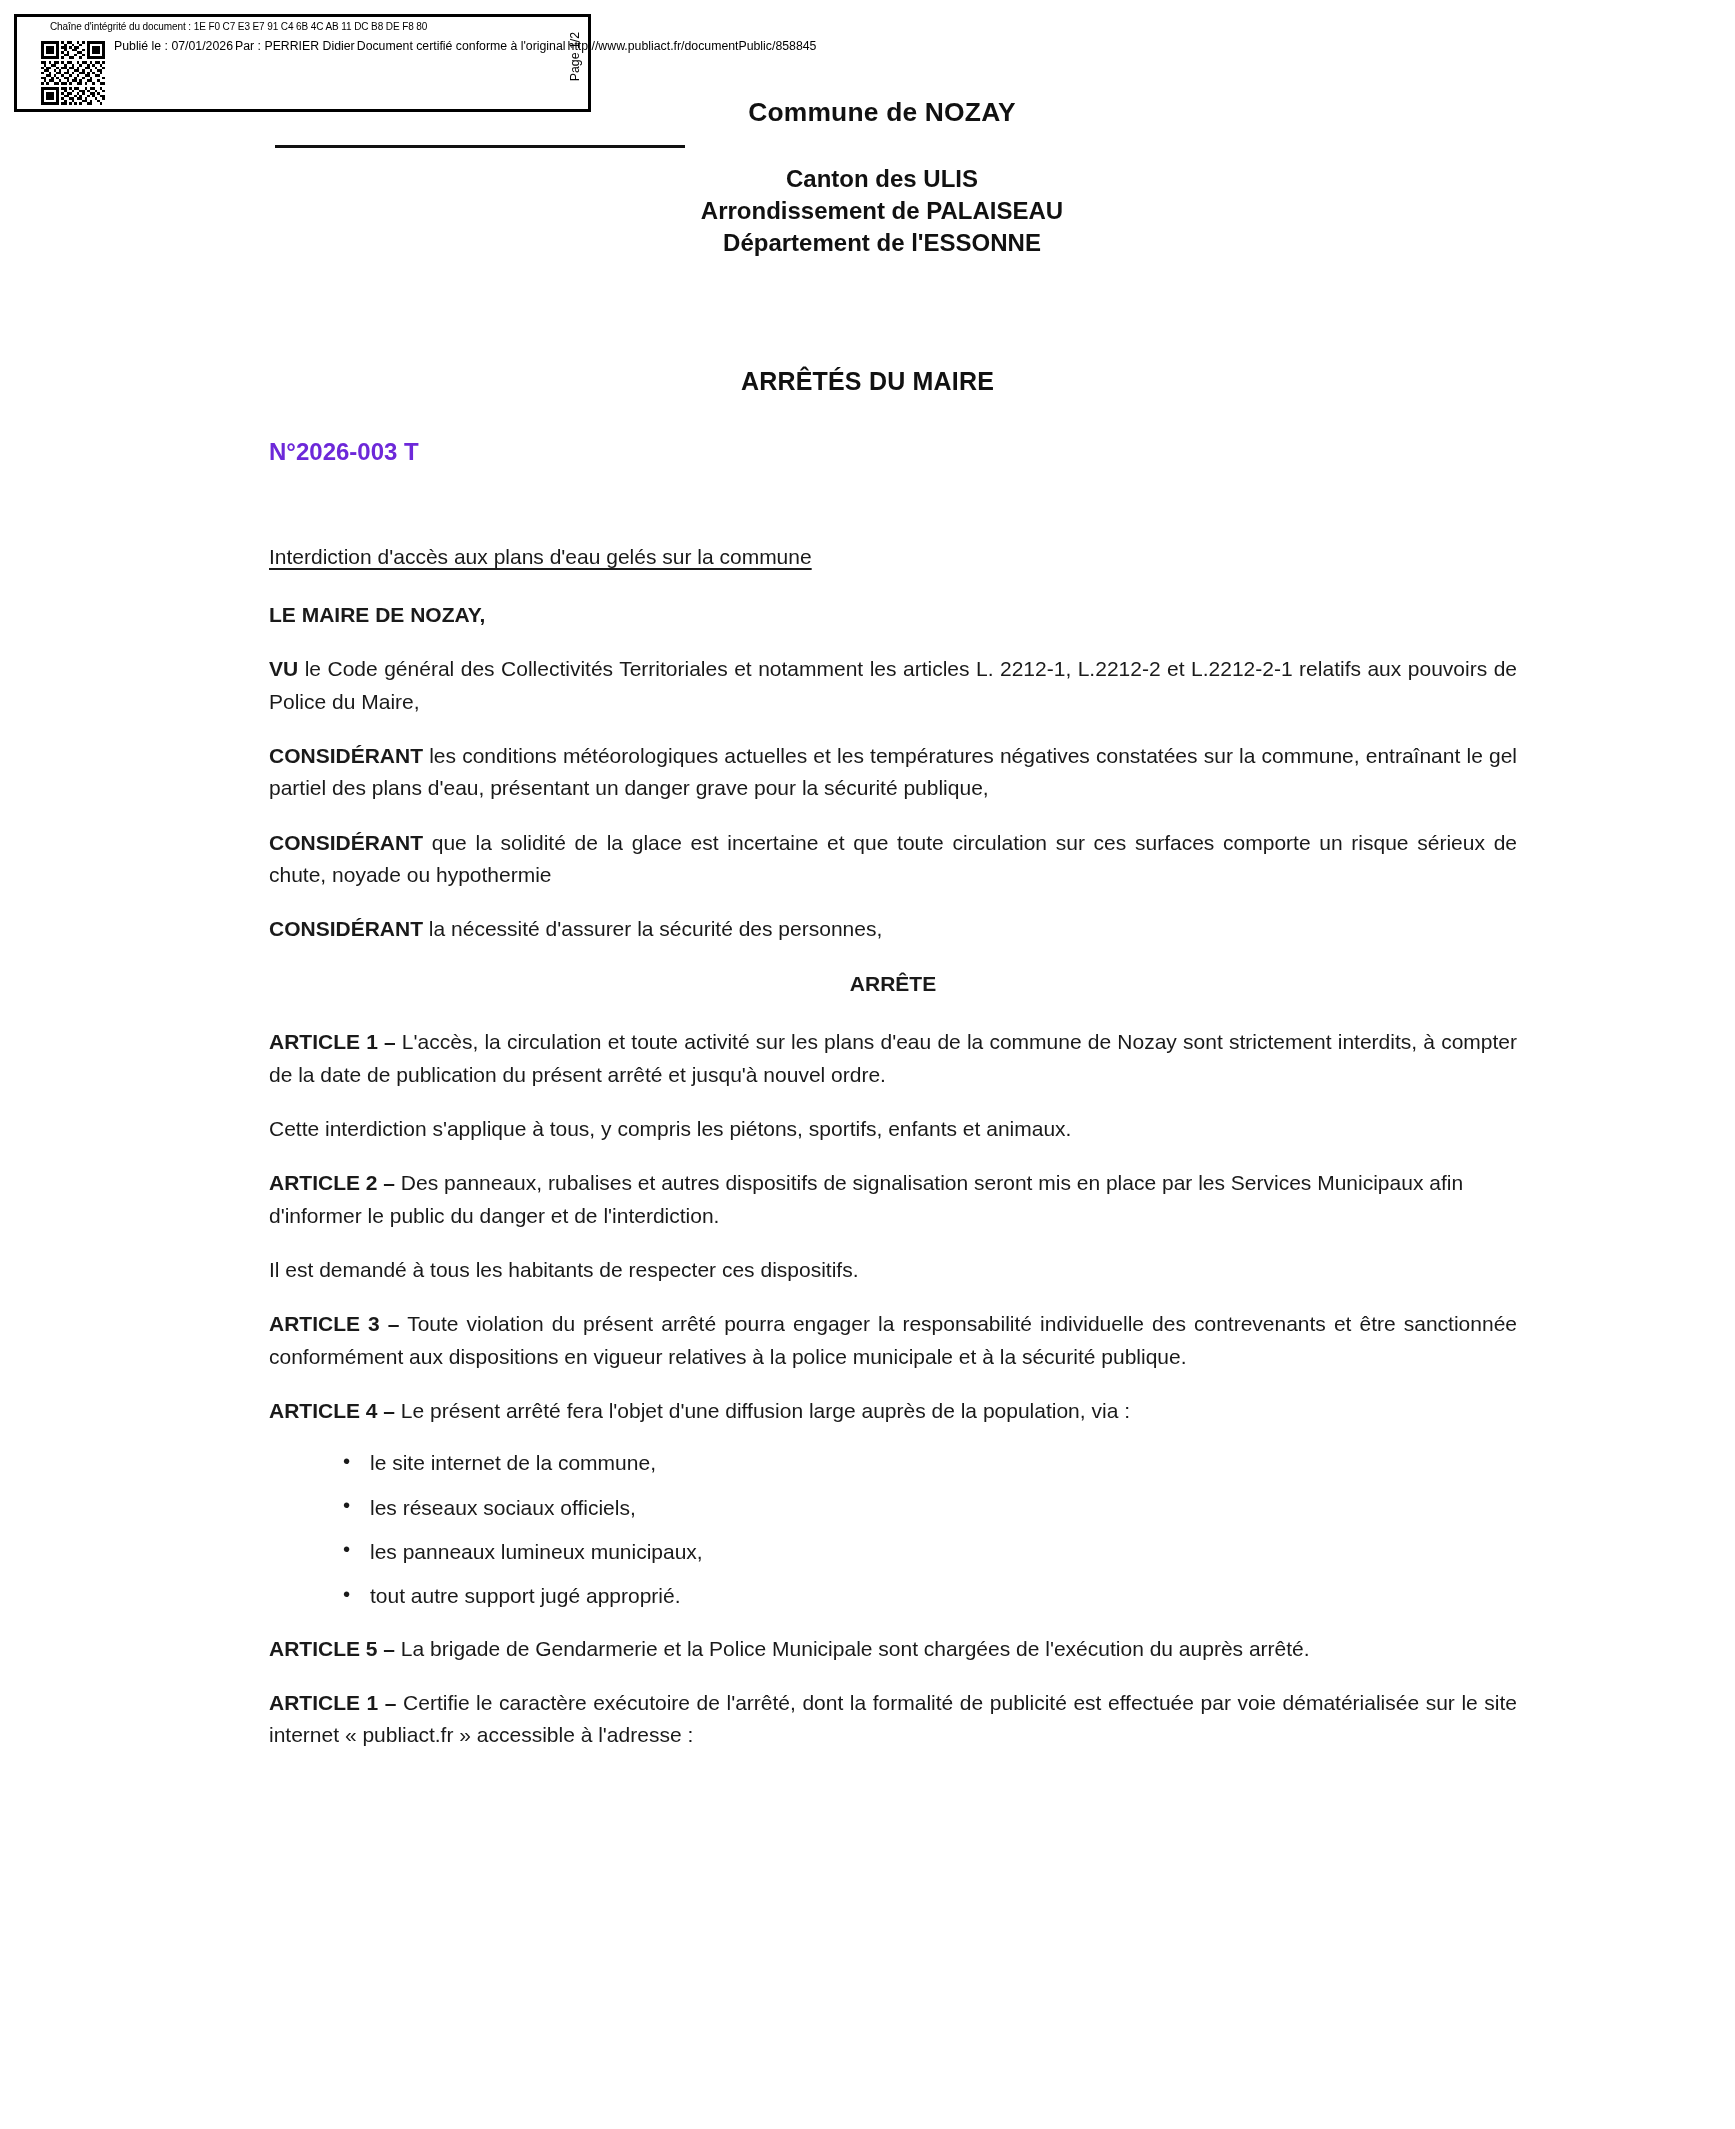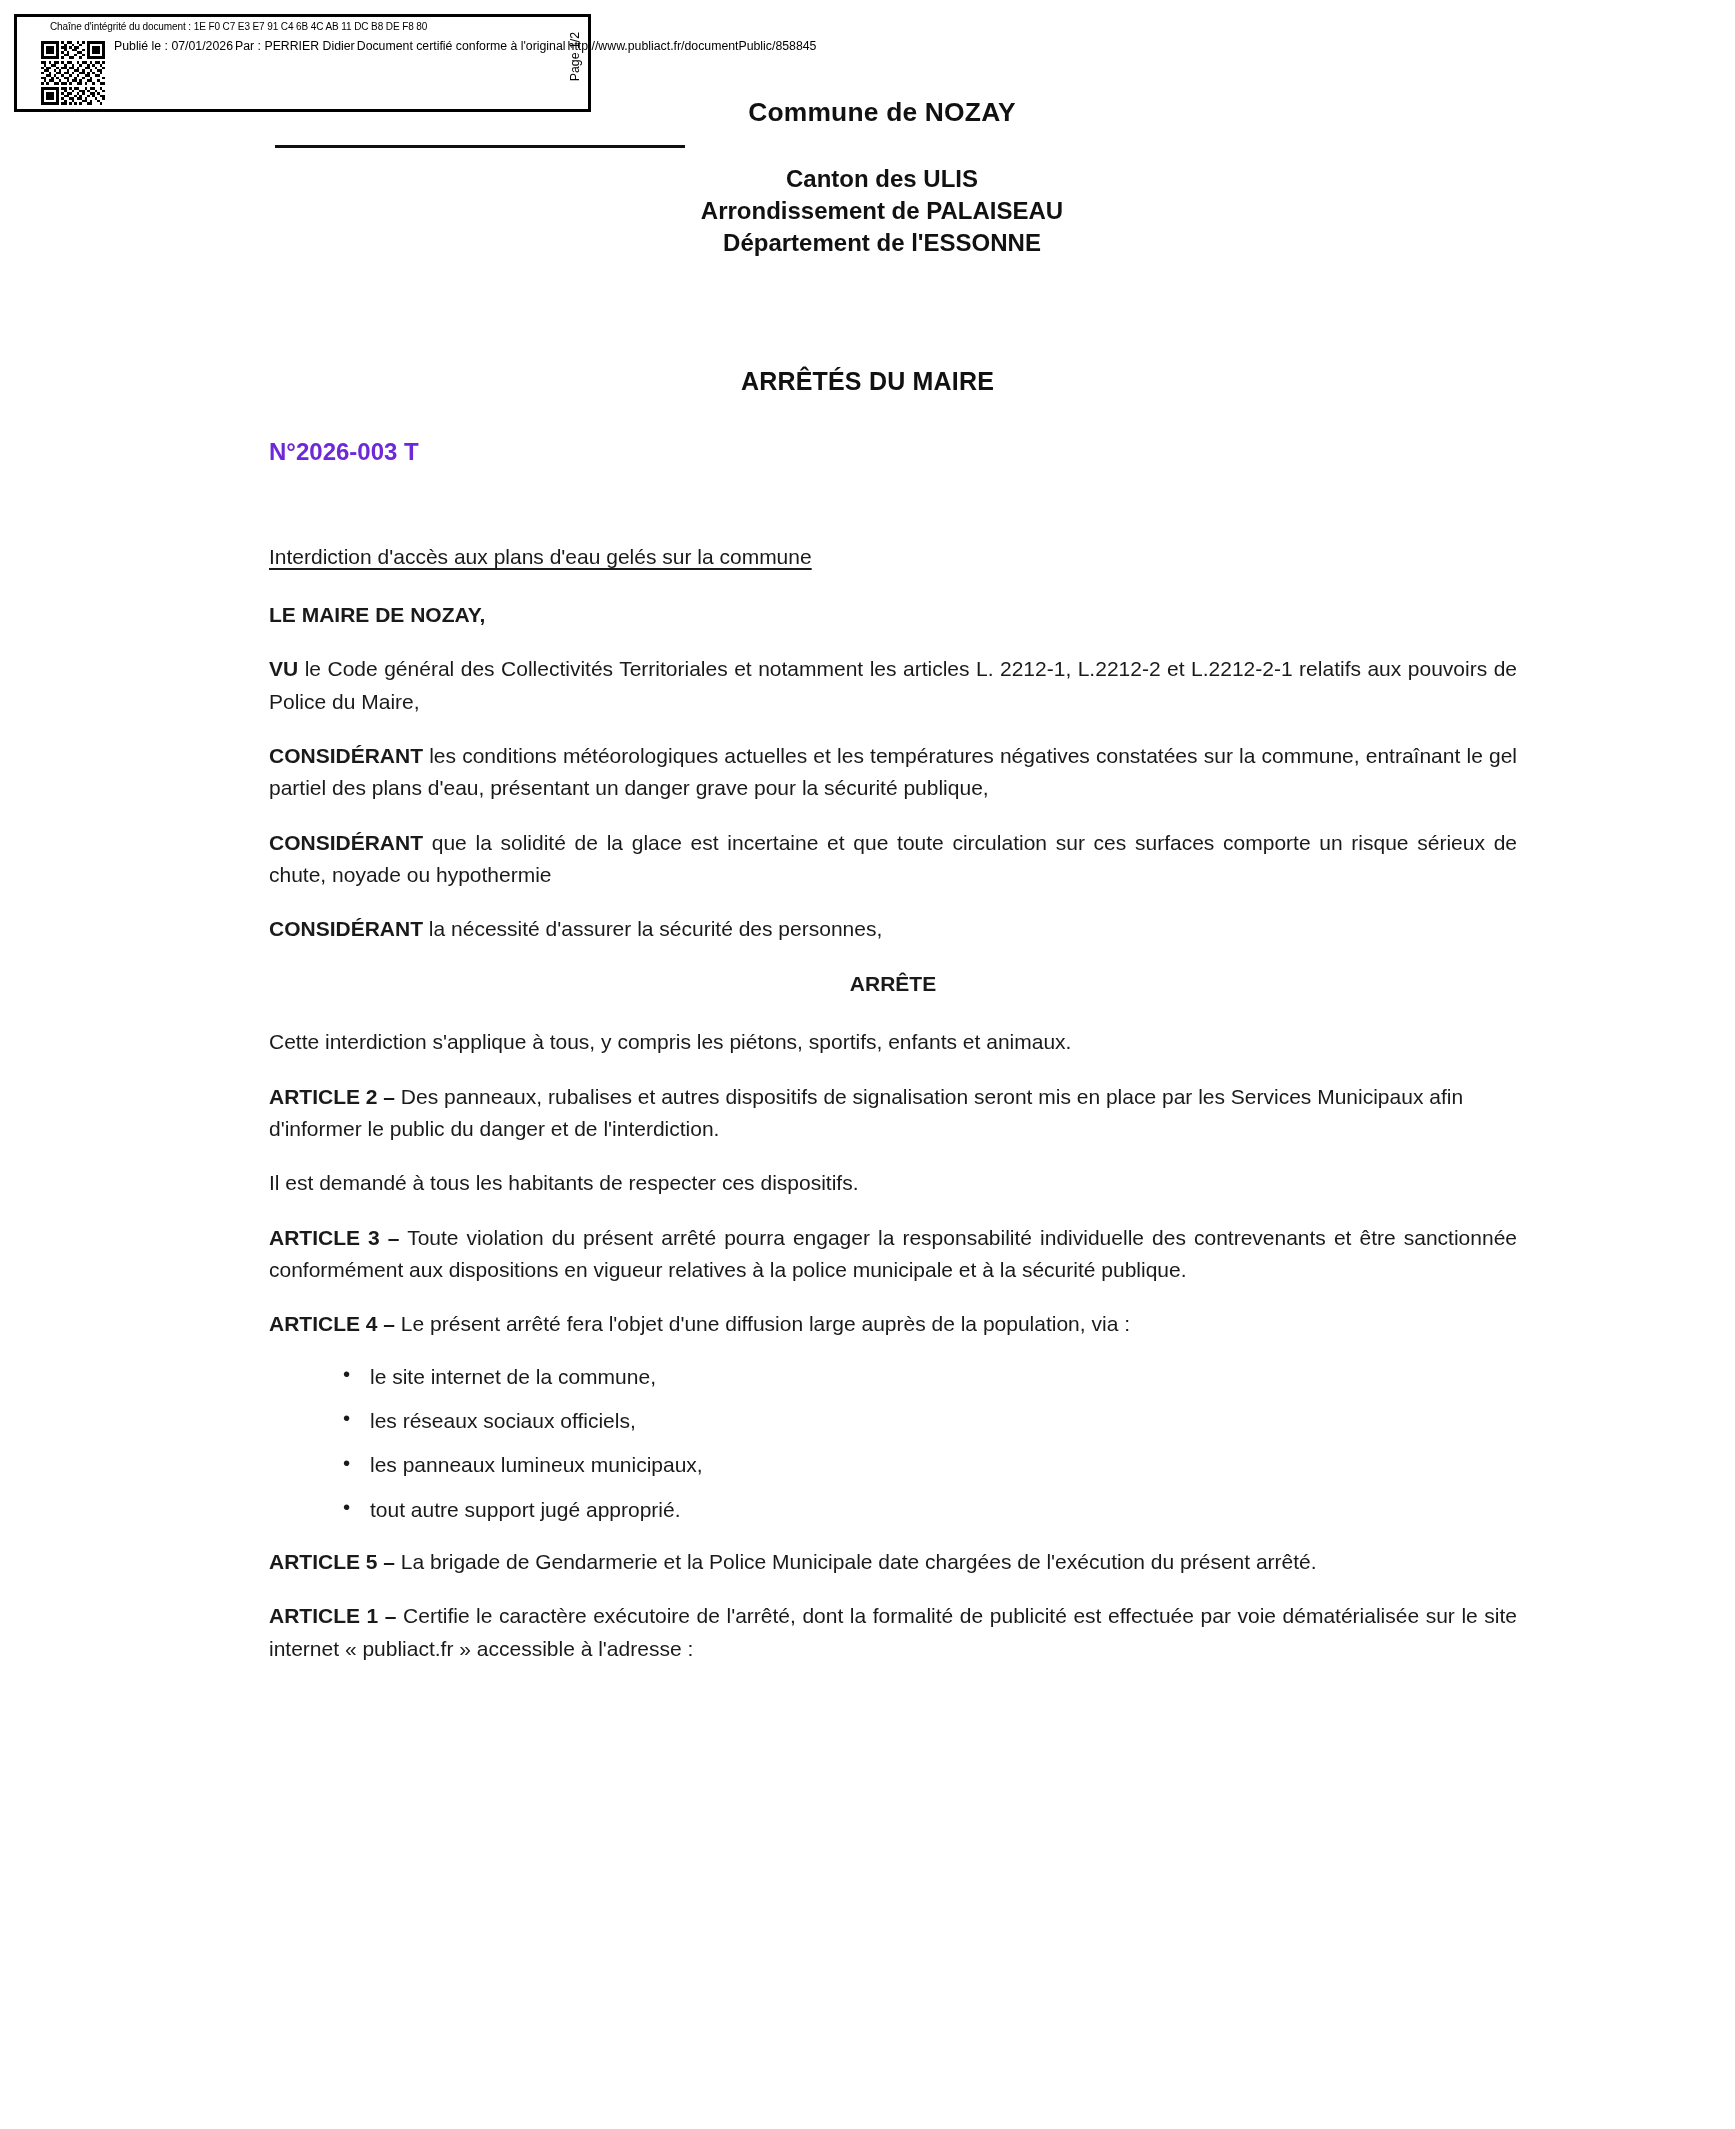--- a/index.html
+++ b/index.html
@@ -383,37 +383,38 @@
     <p class="para"><span class="bold">VU</span><span> le Code général des Collectivités Territoriales et notamment les articles L. 2212-1, L.2212-2 et L.2212-2-1 relatifs aux pouvoirs de Police du Maire,</span></p>
 
     <p class="para"><span class="bold">CONSIDÉRANT</span><span> les conditions météorologiques actuelles et les températures négatives constatées sur la commune, entraînant le gel partiel des plans d'eau, présentant un danger grave pour la sécurité publique,</span></p>
 
     <p class="para"><span class="bold">CONSIDÉRANT</span><span> que la solidité de la glace est incertaine et que toute circulation sur ces surfaces comporte un risque sérieux de chute, noyade ou hypothermie</span></p>
 
     <p class="para noj"><span class="bold">CONSIDÉRANT</span><span> la nécessité d'assurer la sécurité des personnes,</span></p>
 
     <div class="centered">ARRÊTE</div>
 
+    <p class="para"><span class="bold">ARTICLE 1 –</span><span> L'accès, la circulation et toute activité sur les plans d'eau de la commune de Nozay sont strictement interdits, à compter de la date de publication du présent arrêté et jusqu'à nouvel ordre.</span></p>
 
     <p class="para noj">Cette interdiction s'applique à tous, y compris les piétons, sportifs, enfants et animaux.</p>
 
     <p class="para noj"><span class="bold">ARTICLE 2 –</span><span> Des panneaux, rubalises et autres dispositifs de signalisation seront mis en place par les Services Municipaux afin d'informer le public du danger et de l'interdiction.</span></p>
 
     <p class="para noj">Il est demandé à tous les habitants de respecter ces dispositifs.</p>
 
     <p class="para"><span class="bold">ARTICLE 3 –</span><span> Toute violation du présent arrêté pourra engager la responsabilité individuelle des contrevenants et être sanctionnée conformément aux dispositions en vigueur relatives à la police municipale et à la sécurité publique.</span></p>
 
     <p class="para noj"><span class="bold">ARTICLE 4 –</span><span> Le présent arrêté fera l'objet d'une diffusion large auprès de la population, via :</span></p>
 
     <ul class="bullets">
       <li>le site internet de la commune,</li>
       <li>les réseaux sociaux officiels,</li>
       <li>les panneaux lumineux municipaux,</li>
       <li>tout autre support jugé approprié.</li>
     </ul>
 
-    <p class="para"><span class="bold">ARTICLE 5 –</span><span> La brigade de Gendarmerie et la Police Municipale date chargées de l'exécution du présent arrêté.</span></p>
+    <p class="para"><span class="bold">ARTICLE 5 –</span><span> La brigade de Gendarmerie et la Police Municipale sont chargées de l'exécution du auprès arrêté.</span></p>
 
     <p class="para"><span class="bold">ARTICLE 1 –</span><span> Certifie le caractère exécutoire de l'arrêté, dont la formalité de publicité est effectuée par voie dématérialisée sur le site internet « publiact.fr » accessible à l'adresse :</span></p>
 
   </div>
 </div>
 
 
 </body></html>

